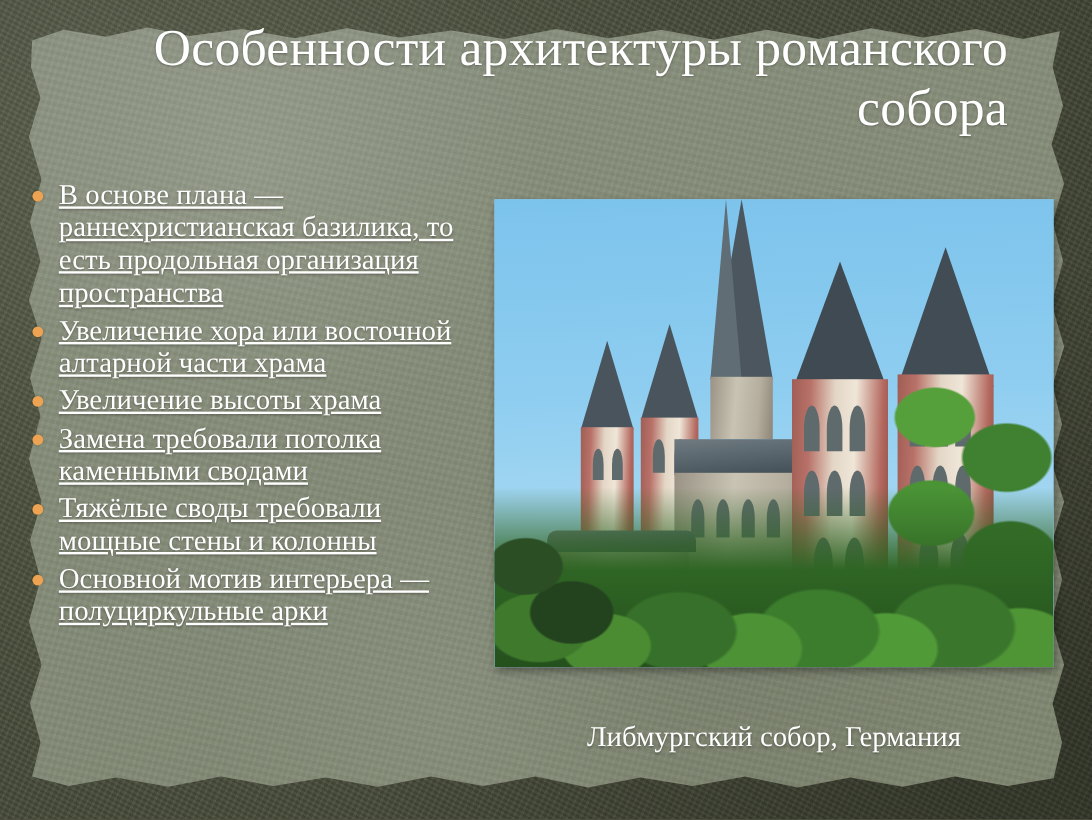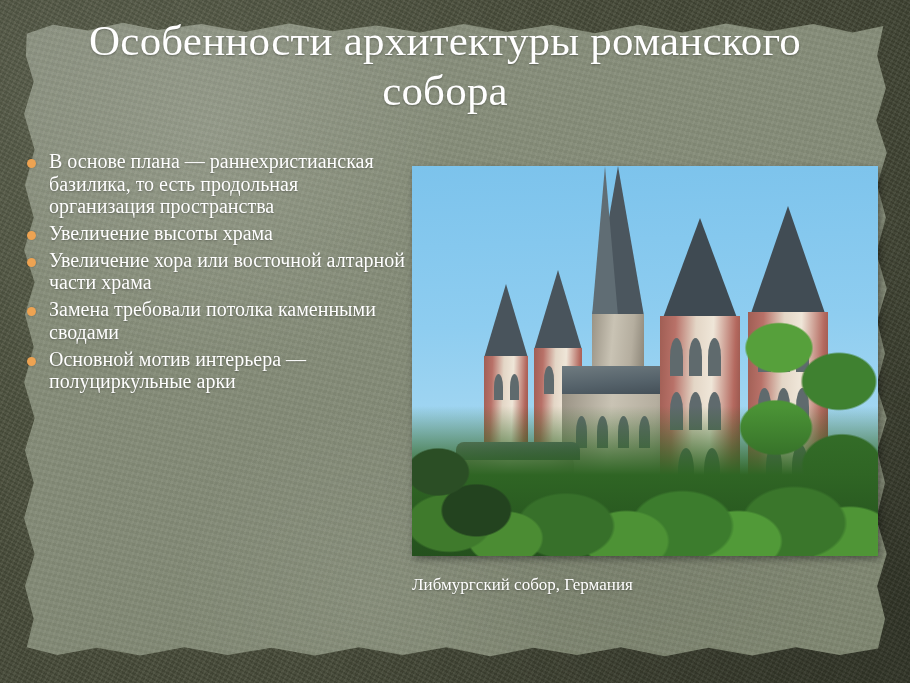--- a/index.html
+++ b/index.html
@@ -58,39 +58,40 @@
     position:absolute;inset:0;pointer-events:none;
     background:
       radial-gradient(circle at 22% 18%, rgba(255,255,255,.10), transparent 28%),
       radial-gradient(circle at 70% 70%, rgba(0,0,0,.07), transparent 34%),
       radial-gradient(circle at 40% 90%, rgba(255,255,255,.05), transparent 25%);
   }
 
   
   .title{
     position:absolute;left:50px;top:16px;width:790px;
-    text-align:center;color:#ffffff;
+    text-align:right;color:#ffffff;
     font-size:43px;line-height:1.16;font-weight:400;
     letter-spacing:.2px;
     text-shadow:0 1px 2px rgba(0,0,0,.30);
   }
 
   
   .bullets{
     position:absolute;left:22px;top:150px;width:385px;
     list-style:none;margin:0;padding:0;
   }
   .bullet{
     position:relative;
     padding-left:27px;
     margin:0 0 4px 0;
     color:#ffffff;
-    font-size:20px;
+    font-size:24px;
     line-height:1.135;
     text-shadow:0 1px 2px rgba(0,0,0,.30);
+    text-decoration:underline;
   }
   .bullet .dot{
     position:absolute;left:5px;top:9px;
     width:9px;height:9px;border-radius:50%;
     background:#eda352;
     box-shadow:0 0 2px rgba(0,0,0,.25);
   }
 
   
   .photo-wrap{
@@ -135,23 +136,23 @@
   
   .cath{position:absolute;left:0;top:0;width:100%;height:100%;}
   .spire{position:absolute;width:0;height:0;border-style:solid;border-color:transparent;}
   .tower{position:absolute;background:linear-gradient(92deg,#a05e54 0%,#b87168 18%,#e3d6c6 42%,#efe6d8 62%,#b4695f 88%,#8f5047 100%);}
   .body-m{position:absolute;background:linear-gradient(95deg,#9a9385 0%,#c9c3b4 40%,#b5ae9f 75%,#8d8678 100%);}
   .roofg{position:absolute;background:linear-gradient(175deg,#6f7b80 0%,#55626a 55%,#414c54 100%);}
   .win{position:absolute;background:#5f6a6d;border-radius:50% 50% 0 0;}
 
   
   .caption{
-    position:absolute;left:412px;top:575px;width:466px;
-    text-align:left;color:#ffffff;
-    font-size:17px;line-height:1.2;
+    position:absolute;left:412px;top:601px;width:466px;
+    text-align:center;color:#ffffff;
+    font-size:24px;line-height:1.2;
     text-shadow:0 1px 2px rgba(0,0,0,.30);
   }
 </style>
 </head>
 <body>
 
 <div class="slide">
 
   <div class="paper">
     <div class="paper-grain"></div>
@@ -159,29 +160,33 @@
 
   <div class="title">Особенности архитектуры романского собора</div>
 
   <ul class="bullets">
     <li class="bullet">
       <span class="dot"></span>
       <span>В основе плана — раннехристианская базилика, то есть продольная организация пространства</span>
     </li>
     <li class="bullet">
       <span class="dot"></span>
+      <span>Увеличение хора или восточной алтарной части храма</span>
+    </li>
+    <li class="bullet">
+      <span class="dot"></span>
       <span>Увеличение высоты храма</span>
     </li>
     <li class="bullet">
       <span class="dot"></span>
-      <span>Увеличение хора или восточной алтарной части храма</span>
-    </li>
-    <li class="bullet">
-      <span class="dot"></span>
       <span>Замена требовали потолка каменными сводами</span>
+    </li>
+    <li class="bullet">
+      <span class="dot"></span>
+      <span>Тяжёлые своды требовали мощные стены и колонны</span>
     </li>
     <li class="bullet">
       <span class="dot"></span>
       <span>Основной мотив интерьера — полуциркульные арки</span>
     </li>
   </ul>
 
   <div class="photo-wrap" title="Либмургский собор">
     <div class="photo">
       <div class="sky"></div>

